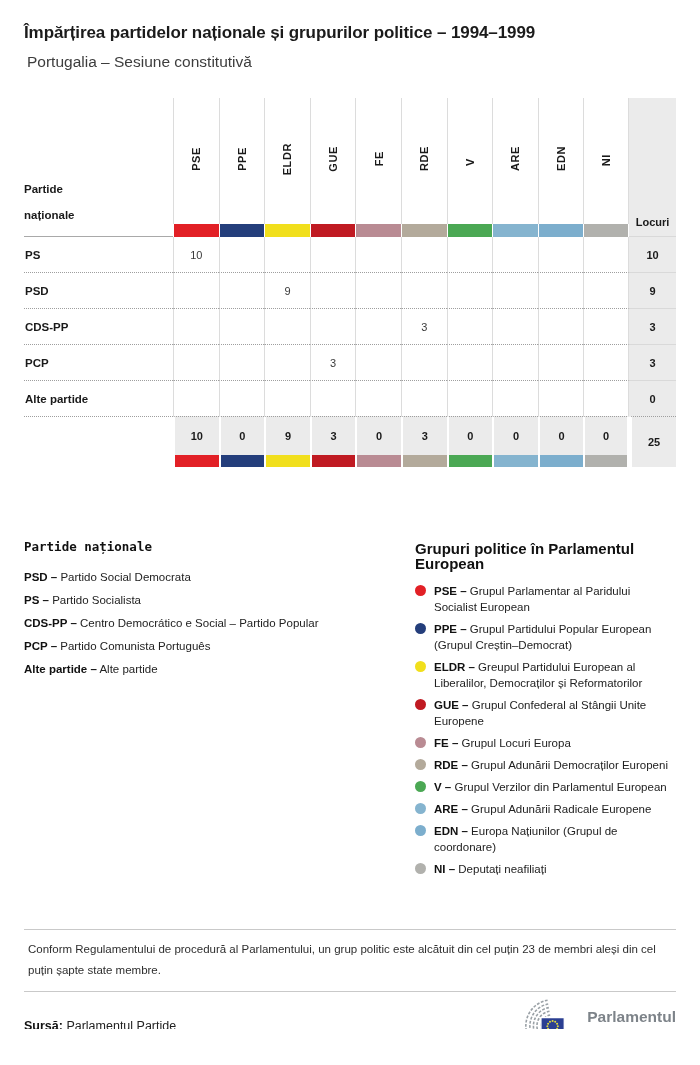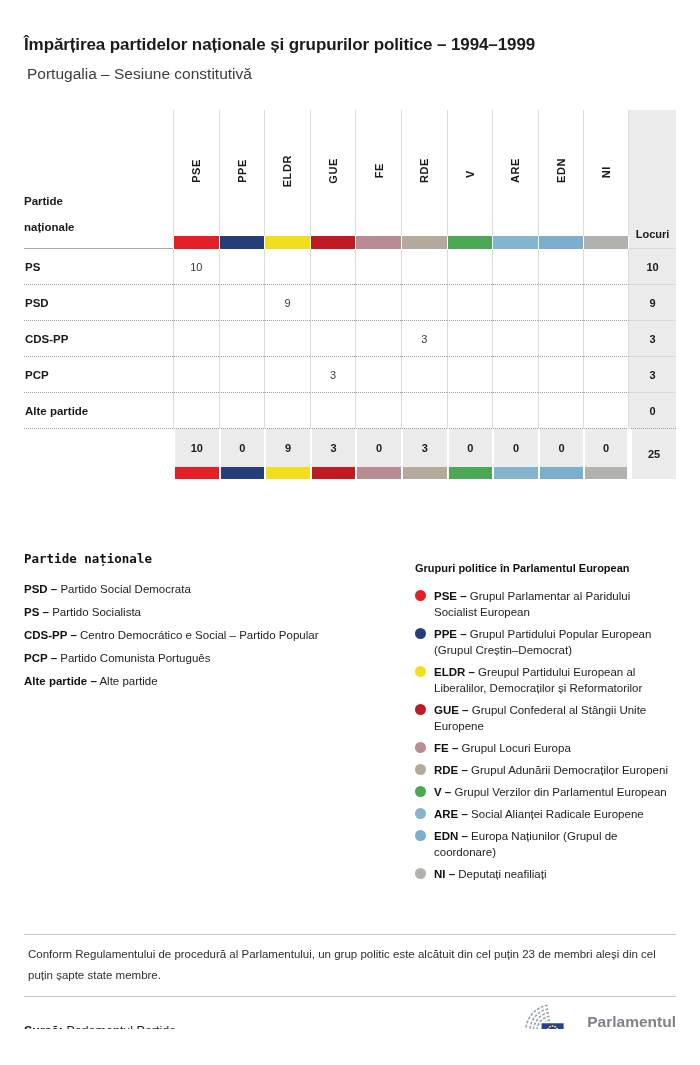--- a/index.html
+++ b/index.html
@@ -1,18 +1,18 @@
 <!DOCTYPE html>
 <html><head>
 <meta charset="utf-8">
 <style>
   html,body{margin:0;padding:0;background:#fff;}
   .page{
     width:700px;height:1029px;box-sizing:border-box;
-    padding:12px 24px;overflow:hidden;background:#fff;
+    padding:0 24px;overflow:hidden;background:#fff;
     font-family:"Liberation Sans",sans-serif;color:#1a1a1a;
   }
   
   .title{font-size:17px;font-weight:700;line-height:22px;padding-top:22px;margin:0;color:#1b1b1b;letter-spacing:-0.1px;}
   .subtitle{font-size:15.5px;font-weight:400;line-height:20px;margin-top:8px;color:#3d3d3d;padding-left:3px;}
   
   table.seats{border-collapse:separate;border-spacing:0;table-layout:fixed;width:652px;margin-top:26px;}
   th,td{padding:0;}
   col.c-party{width:149px;}
   col.c-seat{width:47px;}
@@ -40,21 +40,21 @@
   .tstrip{height:12px;}
   .td-seat-total{background:#ebebeb;text-align:center;font-size:11px;font-weight:700;border-top:1px solid #d9d9d9;border-left:3px solid #fff;vertical-align:middle;}
   
   .legends{display:flex;margin-top:72px;}
   .legend-left{flex:1;}
   .ll-title{font-family:"DejaVu Sans Mono",monospace;font-size:12.5px;font-weight:700;color:#111;}
   .ll-items{margin-top:12px;}
   .ll-item{font-size:11.5px;line-height:23px;color:#222;}
   .ll-item b{color:#111;}
   .legend-right{width:261px;}
-  .rl-title{font-size:11px;font-weight:700;color:#111;line-height:15px;margin-top:10px;}
+  .rl-title{font-size:15px;font-weight:700;color:#111;line-height:15px;margin-top:2px;}
   .rl-items{margin-top:12px;}
   .rl-item{position:relative;padding-left:19px;font-size:11.5px;line-height:16px;margin-bottom:6px;color:#222;}
   .rl-item b{color:#111;}
   .dot{position:absolute;left:0;top:2px;width:11px;height:11px;border-radius:50%;}
   
   .rule{border:none;border-top:1px solid #c9c9c9;margin:0;}
   .rule1{margin-top:46px;}
   .footnote{font-size:11.5px;line-height:21px;color:#2e2e2e;margin:9px 0 10px 4px;}
   .footer-row{margin-top:6px;height:56px;display:flex;justify-content:space-between;align-items:center;}
   .source{font-size:12.5px;color:#222;}
@@ -248,21 +248,21 @@
     <div class="legend-right">
       <div class="rl-title">Grupuri politice în Parlamentul European</div>
       <div class="rl-items">
           <div class="rl-item"><span class="dot" style="background: rgb(226, 32, 38);"></span><b>PSE –</b><span> Grupul Parlamentar al Paridului Socialist European</span></div>
           <div class="rl-item"><span class="dot" style="background: rgb(36, 62, 123);"></span><b>PPE –</b><span> Grupul Partidului Popular European (Grupul Creștin–Democrat)</span></div>
           <div class="rl-item"><span class="dot" style="background: rgb(241, 223, 28);"></span><b>ELDR –</b><span> Greupul Partidului European al Liberalilor, Democraților și Reformatorilor</span></div>
           <div class="rl-item"><span class="dot" style="background: rgb(192, 26, 34);"></span><b>GUE –</b><span> Grupul Confederal al Stângii Unite Europene</span></div>
           <div class="rl-item"><span class="dot" style="background: rgb(185, 139, 147);"></span><b>FE –</b><span> Grupul Locuri Europa</span></div>
           <div class="rl-item"><span class="dot" style="background: rgb(179, 170, 155);"></span><b>RDE –</b><span> Grupul Adunării Democraților Europeni</span></div>
           <div class="rl-item"><span class="dot" style="background: rgb(75, 168, 84);"></span><b>V –</b><span> Grupul Verzilor din Parlamentul European</span></div>
-          <div class="rl-item"><span class="dot" style="background: rgb(133, 180, 207);"></span><b>ARE –</b><span> Social Alianței Radicale Europene</span></div>
+          <div class="rl-item"><span class="dot" style="background: rgb(133, 180, 207);"></span><b>ARE –</b><span> Grupul Adunării Radicale Europene</span></div>
           <div class="rl-item"><span class="dot" style="background: rgb(124, 174, 205);"></span><b>EDN –</b><span> Europa Națiunilor (Grupul de coordonare)</span></div>
           <div class="rl-item"><span class="dot" style="background: rgb(177, 177, 173);"></span><b>NI –</b><span> Deputați neafiliați</span></div>
         </div>
     </div>
   </div>
 
   <hr class="rule rule1">
   <p class="footnote">Conform Regulamentului de procedură al Parlamentului, un grup politic este alcătuit din cel puțin 23 de membri aleși din cel puțin șapte state membre.</p>
   <hr class="rule">
 

